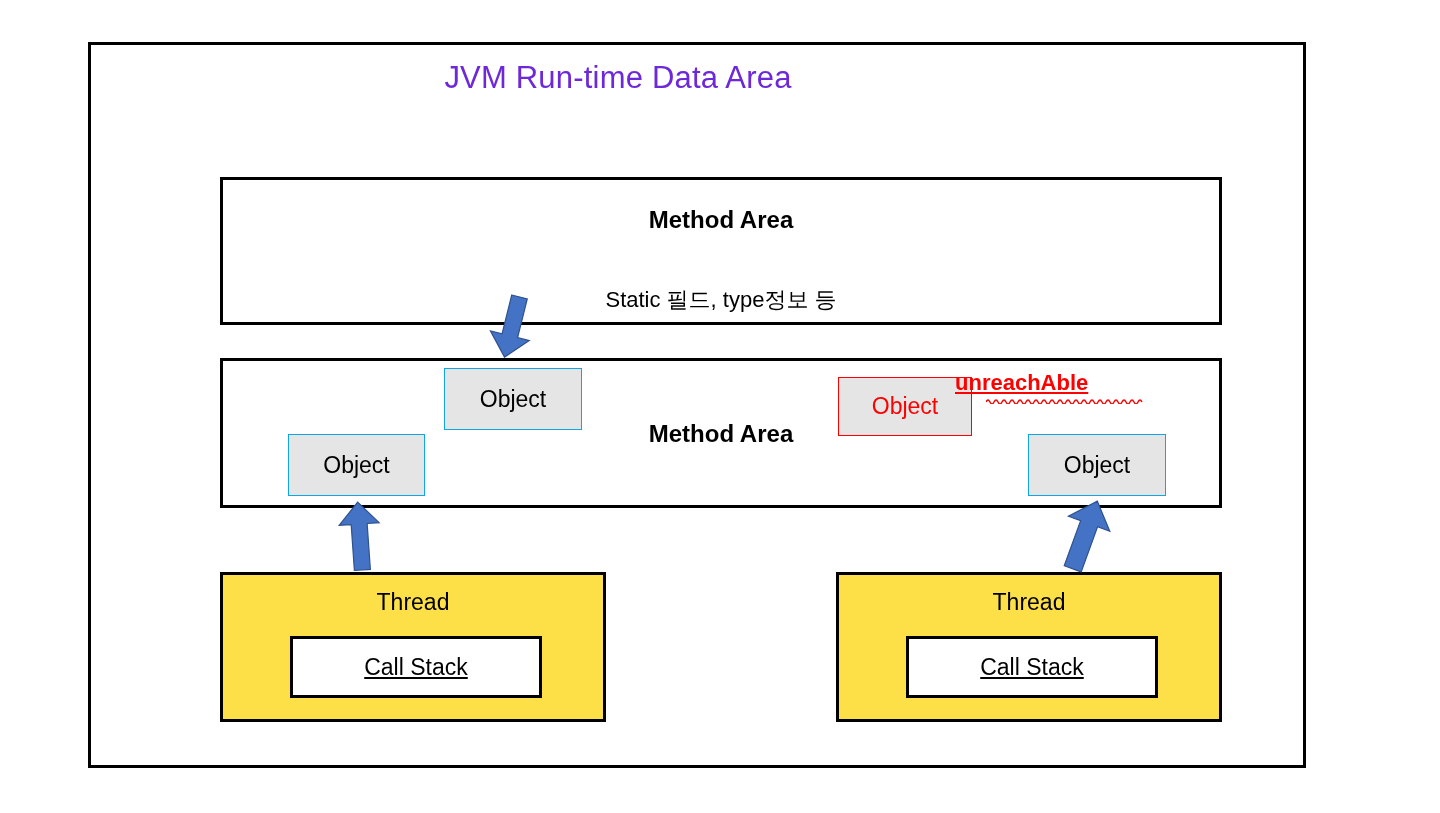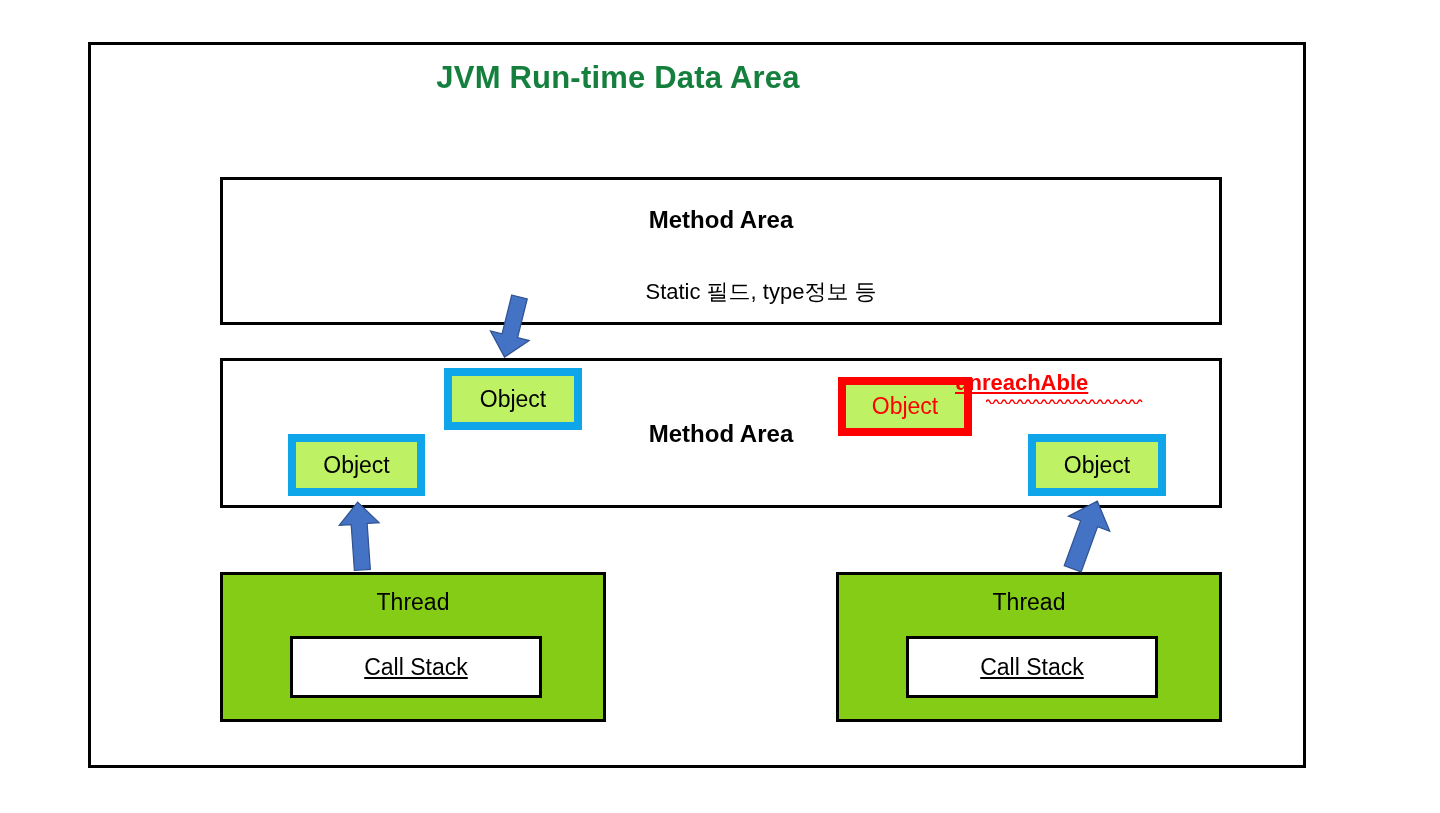--- a/index.html
+++ b/index.html
@@ -29,22 +29,22 @@
     box-sizing: border-box;
   }
 
   .diagram-title {
     position: absolute;
     left: 88px;
     top: 60px;
     width: 1060px;
     text-align: center;
     font-size: 31px;
-    font-weight: bold;
-    color: #15803d;
+    font-weight: normal;
+    color: #6d28d9;
     letter-spacing: 0.2px;
   }
 
   
   .region {
     position: absolute;
     border: 3px solid #000000;
     box-sizing: border-box;
     background: transparent;
   }
@@ -68,21 +68,21 @@
   }
 
   
   #method-area {
     left: 220px;
     top: 177px;
     width: 1002px;
     height: 148px;
   }
   #method-area .region-label { top: 26px; }
-  #method-area .region-sub   { top: 97px; margin-left: 40px; }
+  #method-area .region-sub   { top: 105px; }
 
   
   #heap-area {
     left: 220px;
     top: 358px;
     width: 1002px;
     height: 150px;
   }
   #heap-area-label {
     position: absolute;
@@ -92,23 +92,23 @@
     text-align: center;
     font-weight: bold;
     font-size: 24px;
     color: #000000;
     z-index: 4;
   }
 
   
   .object-box {
     position: absolute;
-    border: 8px solid #0ea5e9;
-    box-sizing: border-box;
-    background: #bef264;
+    border: 1px solid #0ea5e9;
+    box-sizing: border-box;
+    background: #e5e5e5;
     display: flex;
     align-items: center;
     justify-content: center;
     font-size: 23px;
     color: #000000;
     z-index: 5;
   }
   .object-box.red {
     border-color: #FF0000;
     color: #FF0000;
@@ -139,21 +139,21 @@
     width: 160px;
     height: 6px;
     z-index: 6;
   }
 
   
   .thread-box {
     position: absolute;
     border: 3px solid #000000;
     box-sizing: border-box;
-    background: #84cc16;
+    background: #fde047;
   }
   .thread-label {
     position: absolute;
     width: 100%;
     top: 14px;
     text-align: center;
     font-size: 23px;
     color: #000000;
   }
   .callstack-box {

